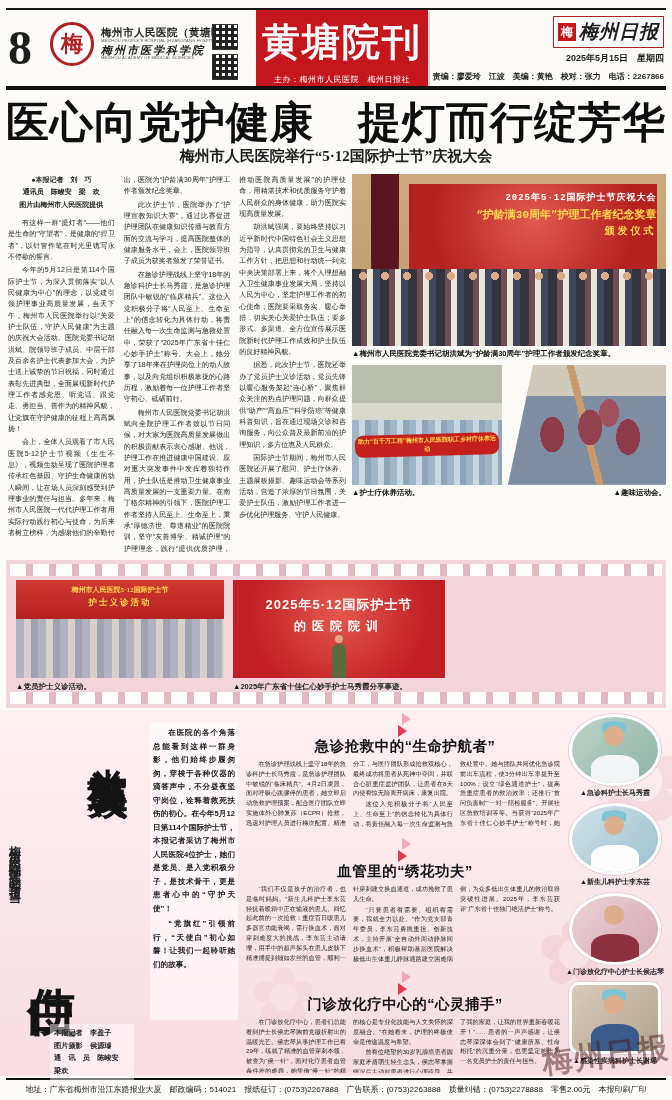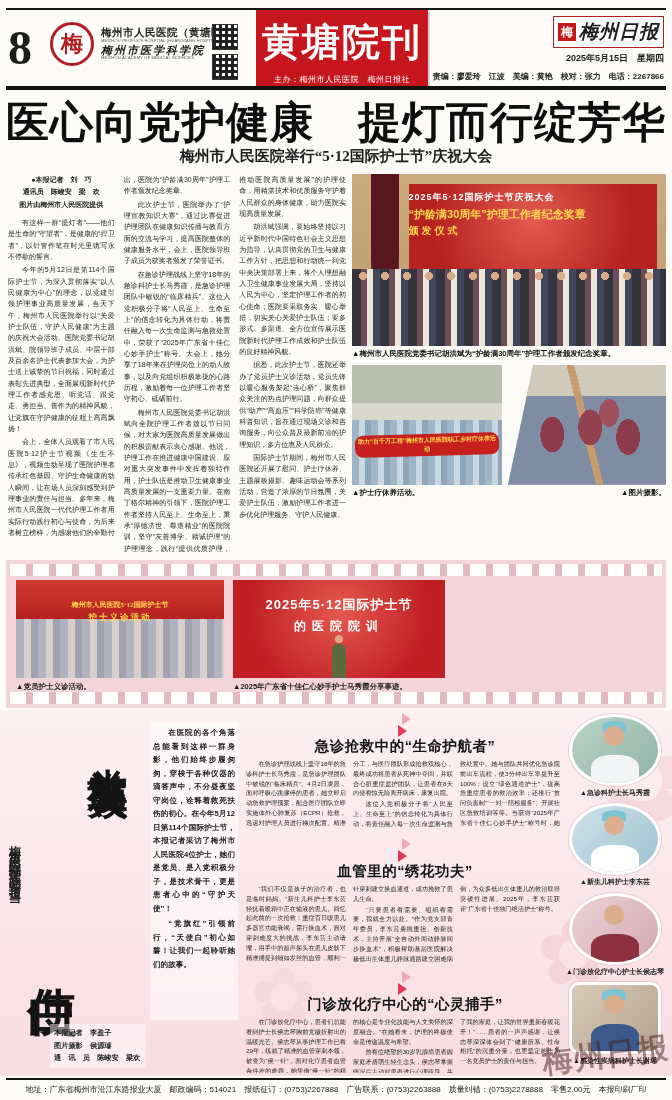--- a/index.html
+++ b/index.html
@@ -39,21 +39,21 @@
   .main-text p { text-indent:2em; margin-bottom:2px; }
   .byl { margin-bottom:7px; }
   .byl p { text-indent:0; text-align:center; font-weight:700; margin-bottom:1px; }
 
   .photos-main { position:absolute; left:352px; top:174px; width:314px; }
   .photo { position:relative; overflow:hidden; background:#ccc; }
   .cap { font-size:7.5px; font-weight:700; color:#101010; margin-top:3px; line-height:1.3; }
 
   .stage { height:172px; background:linear-gradient(180deg,#cbab7e 0%,#bd9a6b 100%); }
   .stage:before { content:""; position:absolute; left:6%; top:0; width:9%; height:80%; background:#5a1620; border-radius:0 0 40% 40%; }
-  .stage-backdrop { position:absolute; left:18%; right:3%; top:6%; height:52%; background:radial-gradient(circle at 50% 40%,#e25a50 0%,#b5211f 75%); text-align:left; padding-top:7px; }
+  .stage-backdrop { position:absolute; left:18%; right:3%; top:6%; height:52%; background:radial-gradient(circle at 50% 40%,#e25a50 0%,#b5211f 75%); text-align:right; padding-top:7px;font-family:Liberation Mono, monospace; }
   .stage-l1 { color:#fff; font-size:9px; font-weight:700; letter-spacing:1px; }
   .stage-l2 { color:#ffd94d; font-size:11px; font-weight:900; margin-top:3px; }
   .stage-l3 { color:#ffd94d; font-size:10px; font-weight:900; margin-top:2px; letter-spacing:3px; }
   .stage-people { position:absolute; left:0; right:0; bottom:0; height:45%;
     background-image:radial-gradient(circle 4px at 11px 7px,#d9ab88 98%,transparent),repeating-linear-gradient(90deg,#33343e 0 9px,#6d4e57 9px 15px,#ece5da 15px 21px,#41475a 21px 28px);
     background-size:22px 100%,auto; background-repeat:repeat-x,repeat; }
 
   .photo-row { display:flex; gap:6px; margin-top:6px; }
   .photo-col { flex:0 0 auto; }
   .retreat { width:150px; height:120px; background:
@@ -77,42 +77,42 @@
   .strip-photos { position:absolute; left:10px; top:20px; display:flex; gap:9px; }
   .sphoto { height:98px; }
   .s1 { width:208px; background:
       radial-gradient(ellipse 30px 38px at 22% 62%,#e8a7b6 98%,transparent),
       radial-gradient(ellipse 30px 38px at 78% 62%,#e8a7b6 98%,transparent),
       linear-gradient(180deg,#86b4d6 0 22%,#6f9e6b 22% 52%,#efe9dd 52% 82%,#c9b9a9 82% 100%); }
   .s1-arch { position:absolute; left:26%; right:26%; top:44%; height:30%; background:#f6f2ea; border-radius:6px; text-align:center; }
   .s1-arch span { color:#c5161d; font-size:15px; font-weight:900; font-family:"Liberation Serif",serif; letter-spacing:4px; line-height:29px; }
   .s2 { width:208px; background:
       repeating-linear-gradient(90deg,rgba(160,170,185,.8) 0 8px,rgba(210,206,198,.8) 8px 15px,rgba(140,150,165,.8) 15px 22px); }
-  .s2-banner { position:absolute; left:0; right:0; top:0; height:40%; background:linear-gradient(180deg,#d03a33,#b5211f); text-align:center; padding-top:20px; }
+  .s2-banner { position:absolute; left:0; right:0; top:0; height:40%; background:linear-gradient(180deg,#d03a33,#b5211f); text-align:center; padding-top:5px; }
   .s2-b1 { color:#ffd94d; font-size:7px; font-weight:900; font-family:"Liberation Serif",serif; }
   .s2-b2 { color:#ffd94d; font-size:8.5px; font-weight:900; font-family:"Liberation Serif",serif; letter-spacing:2px; margin-top:2px; }
   .s3 { width:212px; background:radial-gradient(circle at 50% 32%,#e4584e 0%,#c01f24 72%); }
   .s3-l1 { margin-top:16px; text-align:center; color:#fff; font-size:13px; font-weight:900; letter-spacing:1px; }
   .s3-l2 { margin-top:4px; text-align:center; color:#fff; font-size:12px; font-weight:900; letter-spacing:6px; }
   .s3-figure { position:absolute; left:50%; bottom:0; width:14px; height:34px; margin-left:-7px; background:#5a6b3f; border-radius:6px 6px 0 0; }
   .s3-figure:before { content:""; position:absolute; top:-9px; left:3px; width:8px; height:8px; border-radius:50%; background:#d9a988; }
   .scap { font-size:7.5px; font-weight:700; margin-top:4px; }
 
   
   .bottom { position:absolute; left:0; top:710px; width:672px; height:366px; background:linear-gradient(180deg,#fdf0f2 0%,#f8dde3 100%); }
   .flower { position:absolute; font-size:120px; color:#e391a5; opacity:.18; z-index:0; }
   .fl1 { right:-20px; top:0; } .fl2 { right:60px; top:190px; font-size:90px; } .fl3 { left:250px; top:240px; font-size:80px; opacity:.1; }
 
   .feature { position:absolute; left:0; top:0; width:242px; height:100%; z-index:1; }
   .side-label { position:absolute; left:6px; top:126px; writing-mode:vertical-rl; font-size:12px; font-weight:900; letter-spacing:3px; color:#222; }
   .f-t1 { position:absolute; left:80px; top:26px; writing-mode:vertical-rl; font-family:"Liberation Serif",serif; font-size:40px; font-weight:900; letter-spacing:3px; color:#141414; }
   .f-t2 { position:absolute; left:20px; top:238px; writing-mode:vertical-rl; font-family:"Liberation Serif",serif; font-size:50px; font-weight:900; color:#141414; }
   .f-intro { position:absolute; left:150px; top:12px; width:88px; height:298px; background:rgba(255,255,255,.55); padding:4px 3px; font-size:7.6px; font-weight:600; line-height:1.78; text-align:justify; }
   .f-intro p { text-indent:2em; margin-bottom:2px; }
-  .f-byl { position:absolute; left:50px; top:314px; width:96px; font-size:7.2px; font-weight:700; line-height:1.75; background:rgba(255,255,255,.45); padding:3px 4px; }
+  .f-byl { position:absolute; left:50px; top:314px; width:84px; font-size:7.2px; font-weight:700; line-height:1.75; background:rgba(255,255,255,.45); padding:3px 4px; }
 
   .articles { position:absolute; left:246px; top:3px; width:314px; height:360px; overflow:hidden; z-index:1; }
   .story { margin-bottom:5px; }
   .story-head { display:flex; align-items:center; margin:0 0 3px 4px;flex-direction:column; }
   .arr { width:0; height:0; border-top:6px solid transparent; border-bottom:6px solid transparent; }
   .arr1 { border-left:9px solid #f0a8b8; margin-right:-3px; }
   .arr2 { border-left:9px solid #e23a54; margin-right:6px; }
   .story-title { font-size:14.5px; font-weight:900; letter-spacing:0.5px; color:#141414; }
   .story-body { column-count:3; column-gap:7px; column-fill:auto; font-size:6.2px; line-height:1.58; text-align:justify; overflow:hidden; }
   .story-body p { text-indent:2em; margin-bottom:1px; }
@@ -203,21 +203,21 @@
     <div class="cap">▲梅州市人民医院党委书记胡洪斌为“护龄满30周年”护理工作者颁发纪念奖章。</div>
     <div class="photo-row">
       <div class="photo-col">
         <div class="photo retreat">
           <div class="retreat-banner">助力“百千万工程”梅州市人民医院职工乡村疗休养活动</div>
         </div>
         <div class="cap">▲护士疗休养活动。</div>
       </div>
       <div class="photo-col">
         <div class="photo sports"></div>
-        <div class="cap cap-right">▲图片摄影。</div>
+        <div class="cap cap-right">▲趣味运动会。</div>
       </div>
     </div>
   </div>
 
   <div class="strip">
     <div class="sprockets sp-top"></div>
     <div class="sprockets sp-bot"></div>
     <div class="strip-photos">
       <div class="photo-col">
         <div class="photo sphoto s2">

